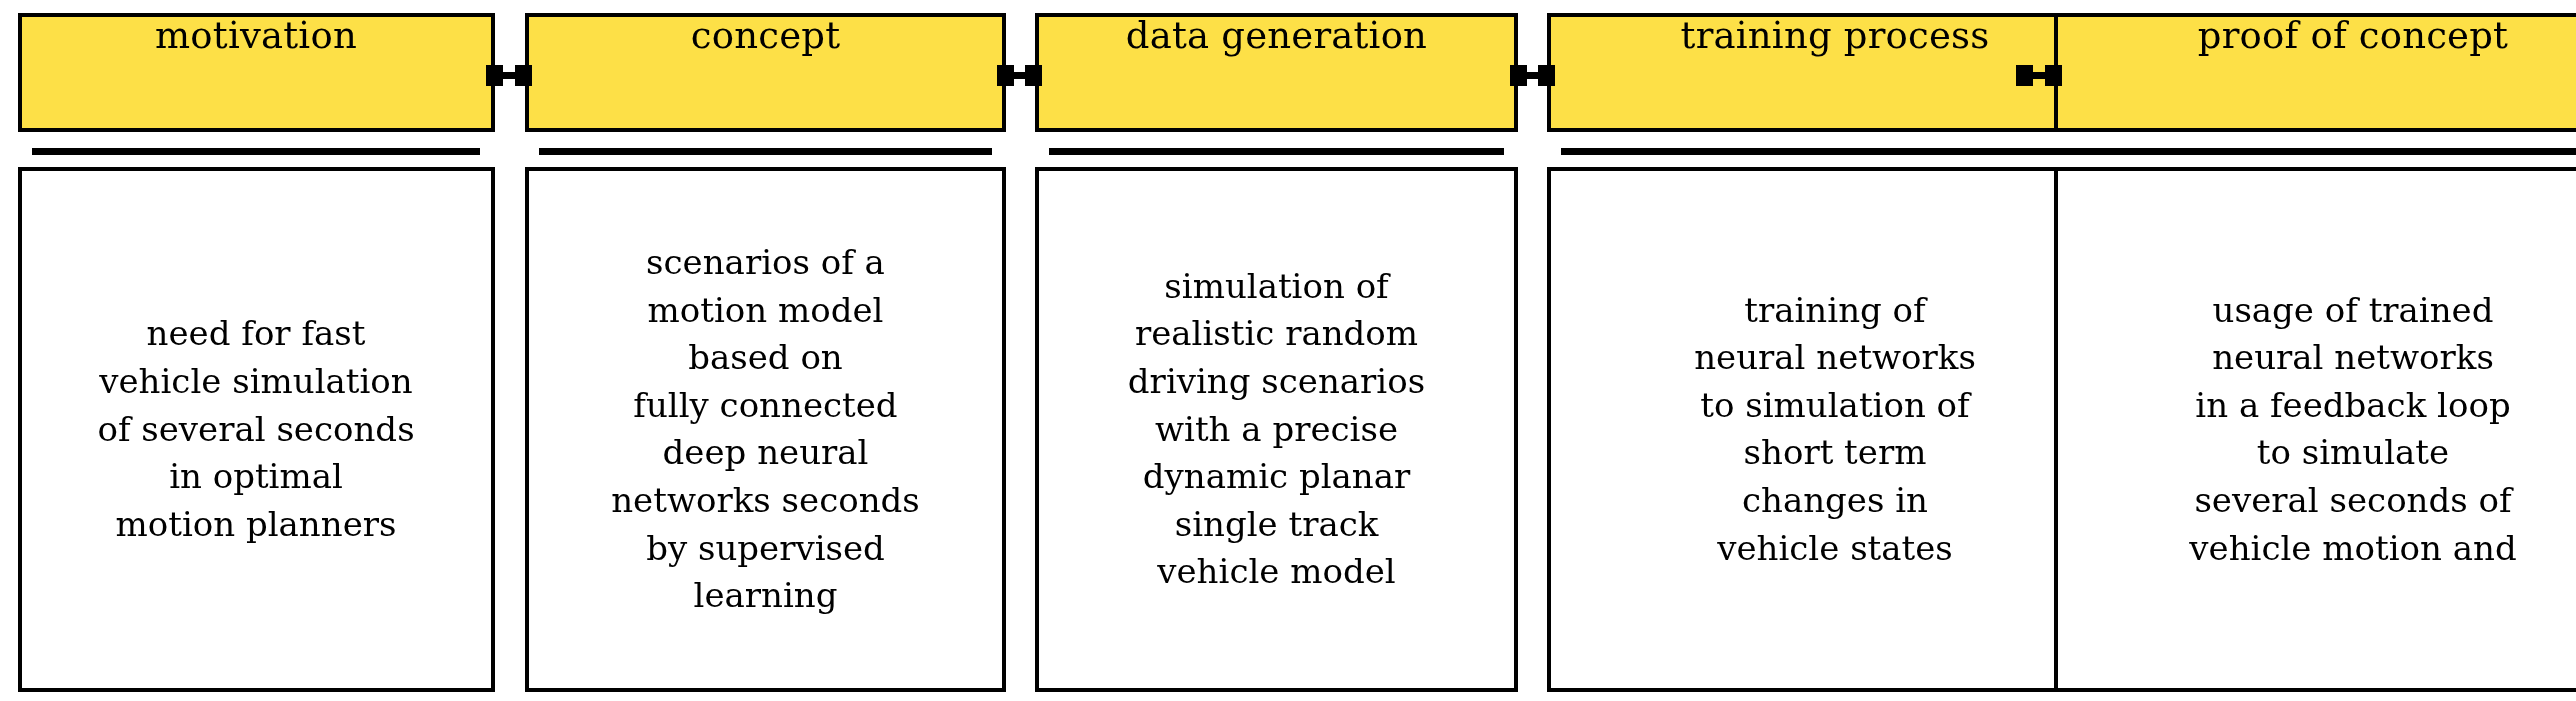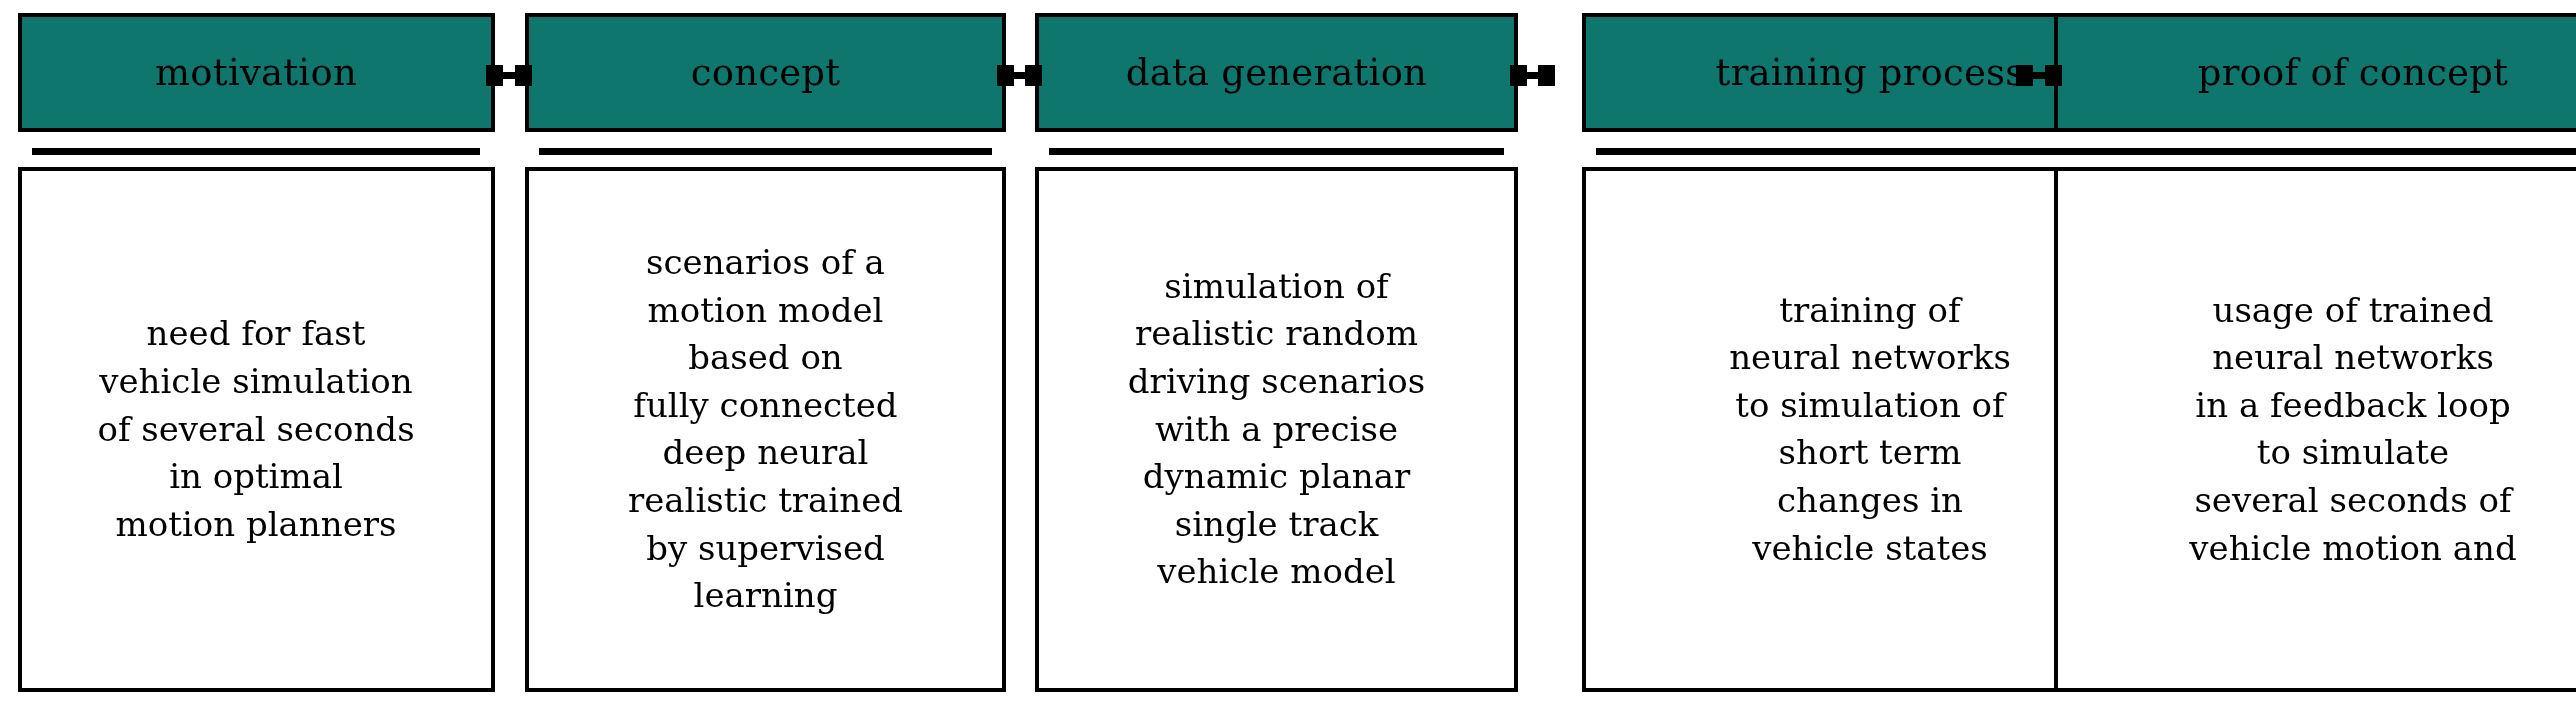--- a/index.html
+++ b/index.html
@@ -30,23 +30,22 @@
 
   
   .header-box {
     position: absolute;
     top: 12.7px;
     left: 0;
     right: 0;
     height: 119px;
     box-sizing: border-box;
     border: 4px solid #000000;
-    background: #0f766e;
+    background: #fde047;
     display: flex;
-    align-items: center;
     justify-content: center;
   }
   .header-label {
     font-size: 37px;
     line-height: 1;
     letter-spacing: 0.2px;
     white-space: nowrap;
   }
 
   
@@ -128,21 +127,21 @@
         <span class="header-label">concept</span>
       </div>
       <div class="rule"></div>
       <div class="body-box">
         <div class="body-text">
           <span class="ln">scenarios of a</span>
           <span class="ln">motion model</span>
           <span class="ln">based on</span>
           <span class="ln">fully connected</span>
           <span class="ln">deep neural</span>
-          <span class="ln">realistic trained</span>
+          <span class="ln">networks seconds</span>
           <span class="ln">by supervised</span>
           <span class="ln">learning</span>
         </div>
       </div>
     </div>
     <div class="column" style="left: 1035px; width: 483px;">
       <div class="header-box">
         <span class="header-label">data generation</span>
       </div>
       <div class="rule"></div>
@@ -151,21 +150,21 @@
           <span class="ln">simulation of</span>
           <span class="ln">realistic random</span>
           <span class="ln">driving scenarios</span>
           <span class="ln">with a precise</span>
           <span class="ln">dynamic planar</span>
           <span class="ln">single track</span>
           <span class="ln">vehicle model</span>
         </div>
       </div>
     </div>
-    <div class="column" style="left: 1582px; width: 576px;">
+    <div class="column" style="left: 1547px; width: 576px;">
       <div class="header-box">
         <span class="header-label">training process</span>
       </div>
       <div class="rule"></div>
       <div class="body-box">
         <div class="body-text">
           <span class="ln">training of</span>
           <span class="ln">neural networks</span>
           <span class="ln">to simulation of</span>
           <span class="ln">short term</span>

